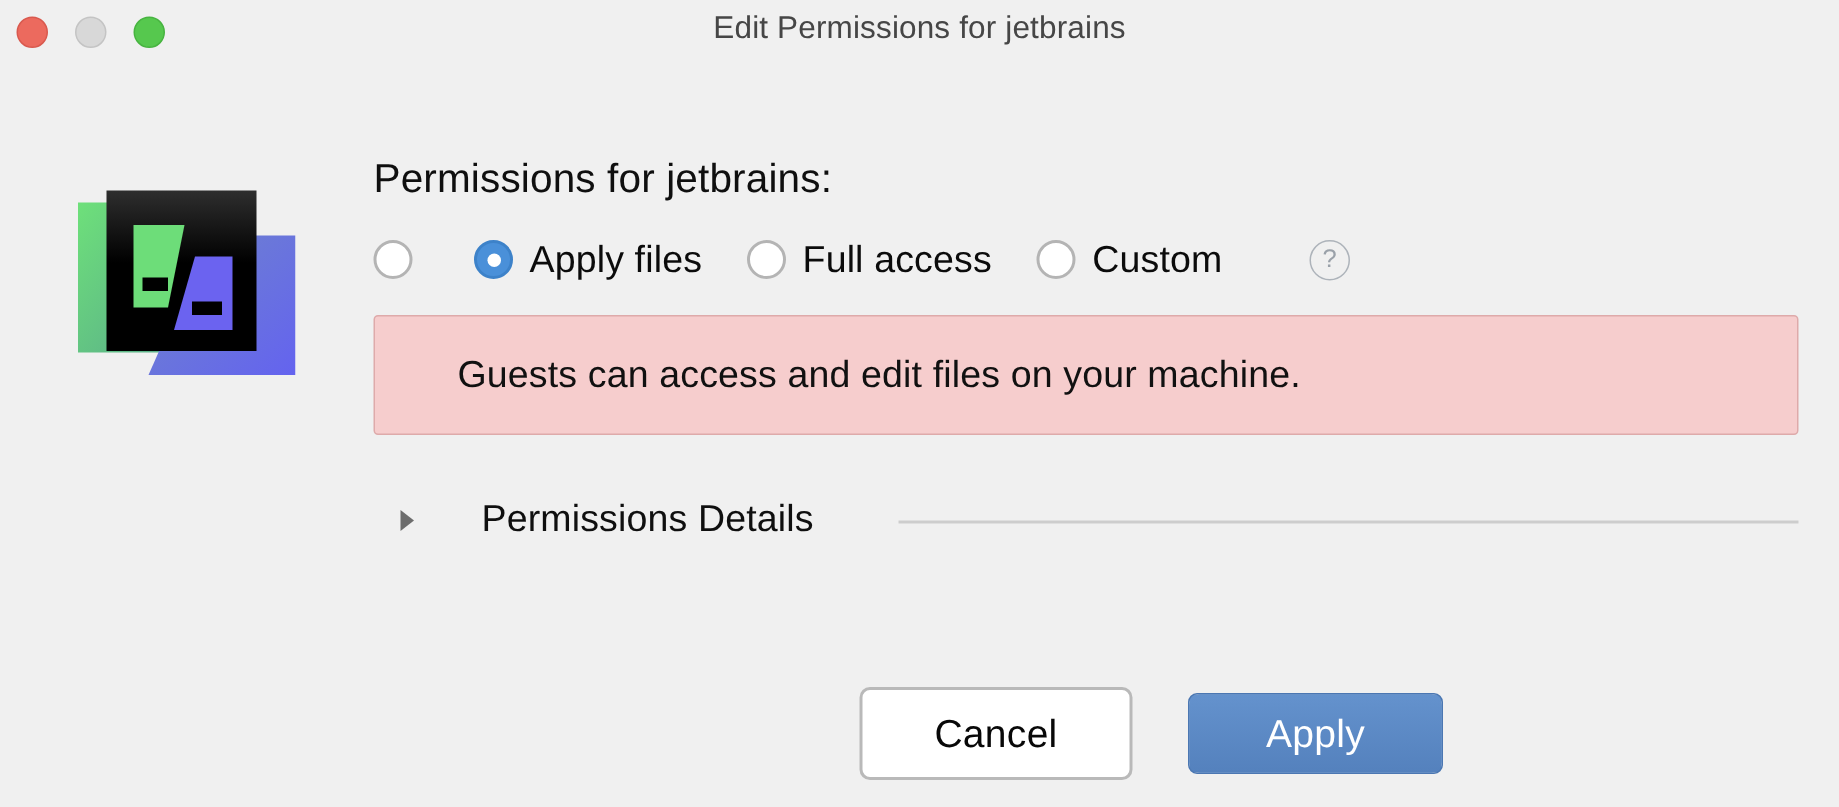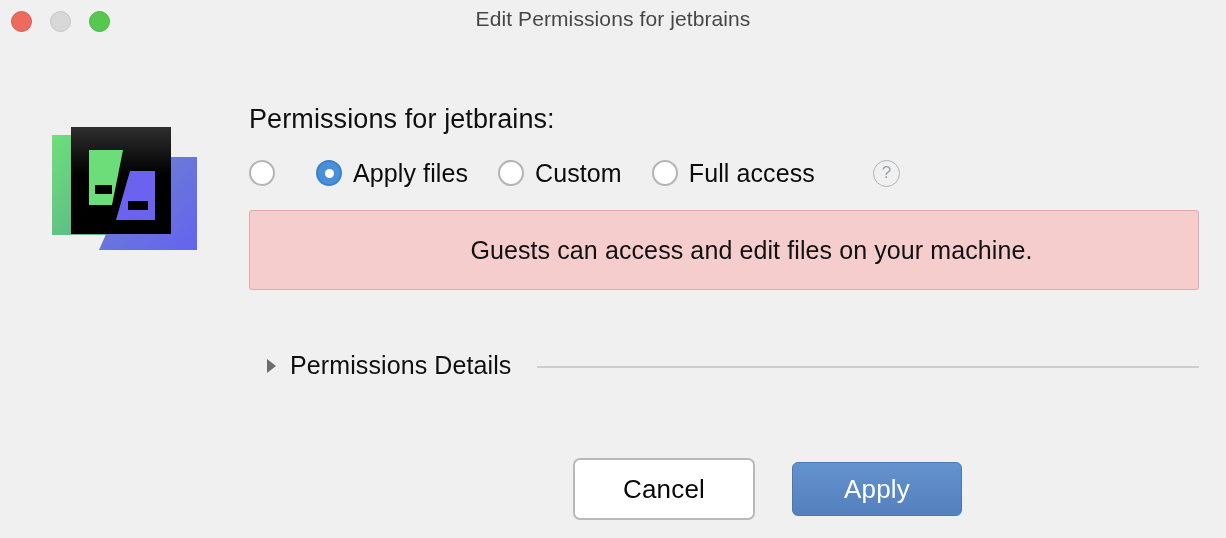--- a/index.html
+++ b/index.html
@@ -153,35 +153,35 @@
   .warning-banner {
     margin-top: 13px;
     width: 950px;
     height: 80px;
     background: #f6cdcd;
     border: 1px solid #deaaaa;
     border-radius: 3px;
     box-sizing: border-box;
     display: flex;
     align-items: center;
-    justify-content: center;
   }
   .warning-text {
     font-size: 25px;
     color: #111111;
     padding-left: 55px;
     letter-spacing: 0.1px;
   }
 
   
   .disclosure-row {
-    margin-top: 61px;
+    margin-top: 42px;
     display: flex;
     align-items: center;
     width: 950px;
+    gap: 31px;
   }
   .disclosure-triangle {
     width: 0; height: 0;
     border-left: 9px solid #6d6d6d;
     border-top: 7px solid transparent;
     border-bottom: 7px solid transparent;
     margin-right: 14px;
     margin-left: 18px;
     flex: 0 0 auto;
   }
@@ -294,26 +294,26 @@
         <span class="radio-mark"></span>
       </div>
 
       <div class="radio-option selected">
         <span class="radio-mark"></span>
         <span class="radio-label">Apply files</span>
       </div>
 
       <div class="radio-option">
         <span class="radio-mark"></span>
-        <span class="radio-label">Custom</span>
+        <span class="radio-label">Full access</span>
       </div>
 
       <div class="radio-option">
         <span class="radio-mark"></span>
-        <span class="radio-label">Full access</span>
+        <span class="radio-label">Custom</span>
       </div>
 
       <div class="help-button">?</div>
     </div>
 
     <div class="warning-banner">
       <div class="warning-text">Guests can access and edit files on your machine.</div>
     </div>
 
     <div class="disclosure-row">

